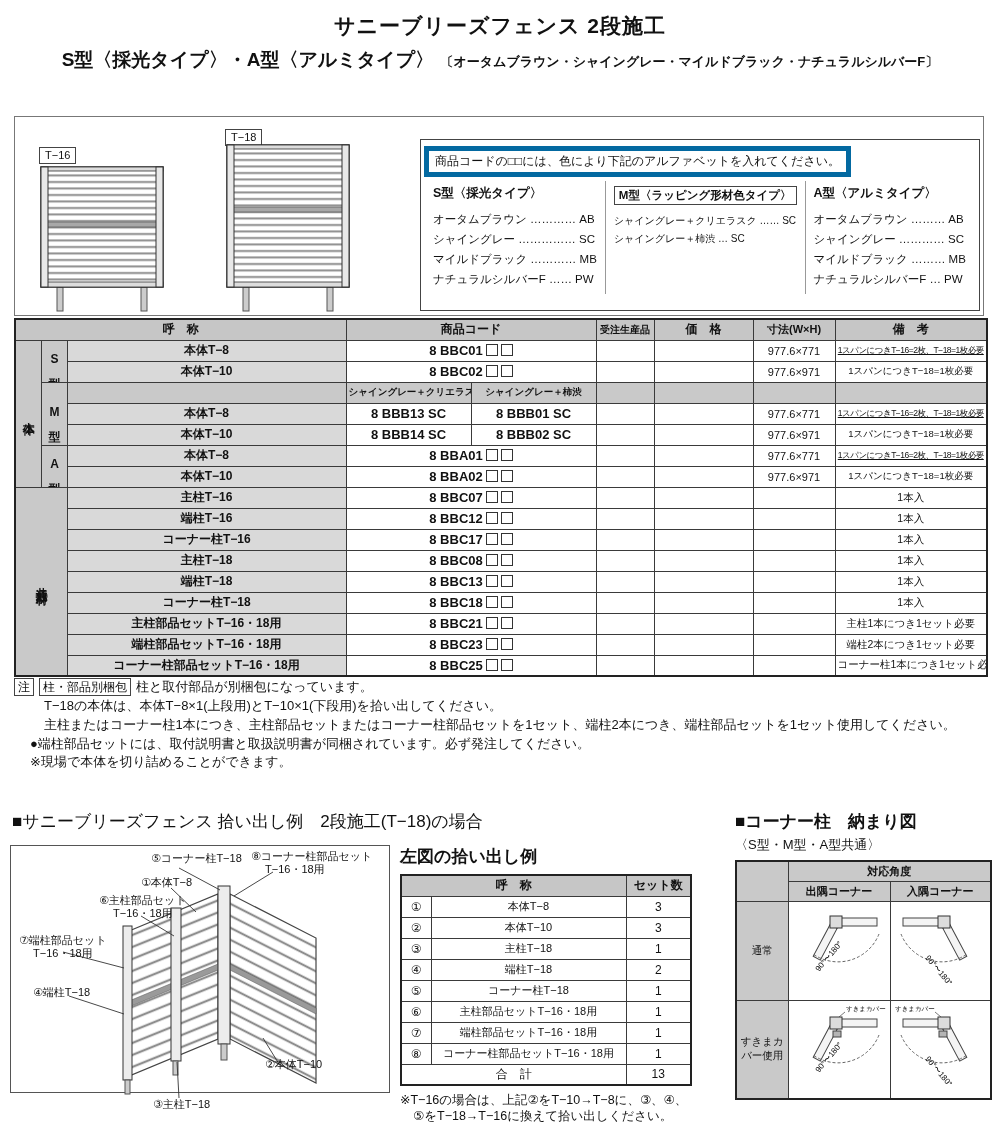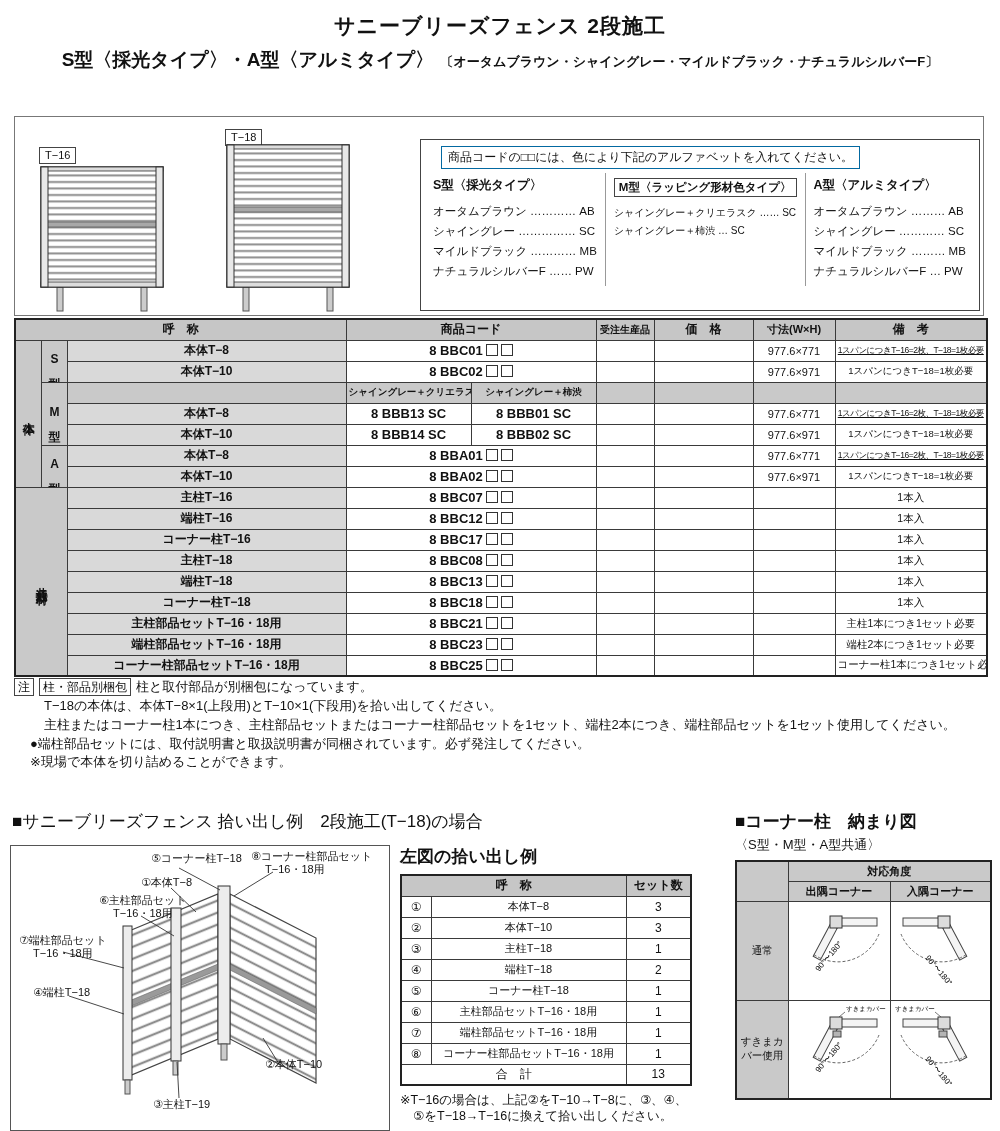--- a/index.html
+++ b/index.html
@@ -12,21 +12,21 @@
   .hdr .sub{margin-top:7px;font-weight:bold;}
   .sub-main{font-size:19px;font-weight:bold;}
   .sub-colors{font-size:13px;font-weight:bold;margin-left:2px;}
 
   
   .fig-section{position:absolute;left:14px;top:116px;width:970px;height:200px;border:1px solid #777;box-sizing:border-box;}
   .fig-label{position:absolute;border:1px solid #444;font-size:11px;padding:0 5px;background:#fff;line-height:15px;}
   .fence{position:absolute;}
 
   .color-guide{position:absolute;left:405px;top:22px;width:560px;height:172px;border:1px solid #444;box-sizing:border-box;background:#fff;}
-  .cg-note{margin:6px 20px 2px;border:1px solid #0369a1;display:inline-block;padding:2px 6px;font-size:12px;}
+  .cg-note{margin:6px 3px 2px;border:5px solid #0369a1;display:inline-block;padding:2px 6px;font-size:12px;}
   .cg-cols{display:flex;padding:2px 4px 0;}
   .cg-col{flex:1;padding:4px 8px;}
   .cg-col + .cg-col{border-left:1px solid #999;}
   .cg-title{font-size:12.5px;font-weight:bold;margin-bottom:7px;white-space:nowrap;}
   .cg-title.boxed{border:1px solid #444;padding:1px 4px;display:inline-block;font-size:11.5px;}
   .cg-item{font-size:11.5px;line-height:1.75;white-space:nowrap;}
   .cg-mid .cg-item{font-size:10px;}
 
   
   .main-table{position:absolute;left:14px;top:318px;width:972px;border-collapse:collapse;table-layout:fixed;
@@ -49,21 +49,21 @@
   .cbox{display:inline-block;width:10px;height:10px;border:1.5px solid #333;margin-left:3px;vertical-align:-1px;background:#fff;}
 
   
   .notes{position:absolute;left:14px;top:678px;width:972px;font-size:13px;line-height:1.45;}
   .boxed2{border:1px solid #444;padding:0 3px;margin-right:5px;font-size:12px;display:inline-block;line-height:16px;}
   .ind{padding-left:30px;}
   .ind2{padding-left:16px;}
 
   
   .ex-title{position:absolute;left:12px;top:810px;font-size:17px;font-weight:normal;white-space:nowrap;}
-  .ex-box{position:absolute;left:10px;top:845px;width:380px;height:286px;border:1px solid #555;box-sizing:border-box;background:#fff;padding-left:25px;}
+  .ex-box{position:absolute;left:10px;top:845px;width:380px;height:248px;border:1px solid #555;box-sizing:border-box;background:#fff;padding-left:25px;}
   .ex-box svg{position:absolute;left:0;top:0;}
   .ex-label{position:absolute;font-size:11px;line-height:1.15;white-space:nowrap;z-index:2;}
   .ex-label .l2{padding-left:14px;display:block;}
 
   
   .pk-title{position:absolute;left:400px;top:845px;font-size:17px;font-weight:bold;}
   .pickup-table{position:absolute;left:400px;top:874px;width:290px;border-collapse:collapse;table-layout:fixed;
                 font-size:12px;border:2px solid #222;}
   .pickup-table th,.pickup-table td{border:1px solid #3a3a3a;height:21px;text-align:center;padding:0 2px;
                 overflow:hidden;white-space:nowrap;box-sizing:border-box;}
@@ -381,21 +381,21 @@
     <div class="ex-label" style="left:88px;top:48px;">
       <span>⑥主柱部品セット</span>
       <span class="l2">T−16・18用</span>
     </div>
     <div class="ex-label" style="left:8px;top:88px;">
       <span>⑦端柱部品セット</span>
       <span class="l2">T−16・18用</span>
     </div>
     <div class="ex-label" style="left:22px;top:140px;">④端柱T−18</div>
     <div class="ex-label" style="left:254px;top:212px;">②本体T−10</div>
-    <div class="ex-label" style="left:142px;top:252px;">③主柱T−19</div>
+    <div class="ex-label" style="left:142px;top:252px;">③主柱T−18</div>
   </div>
 
   <div class="pk-title">左図の拾い出し例</div>
   <table class="pickup-table">
     <colgroup>
         <col style="width:30px">
         <col style="width:195px">
         <col style="width:65px">
       </colgroup>
     <tbody>

